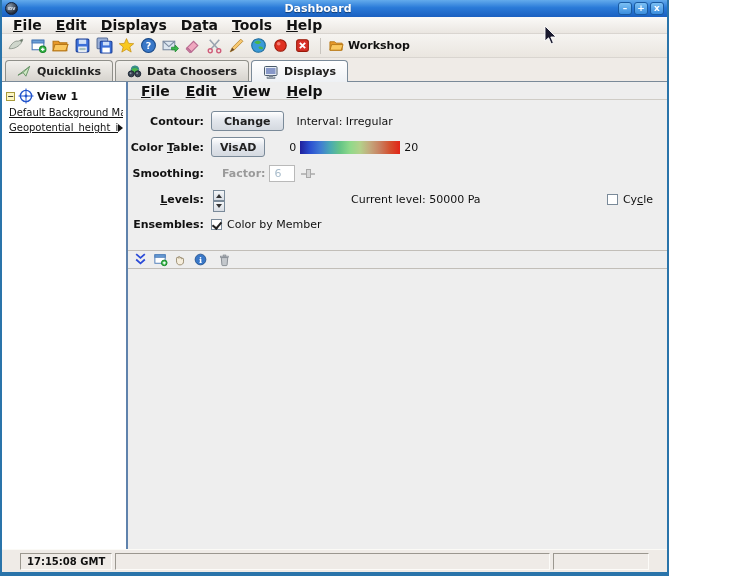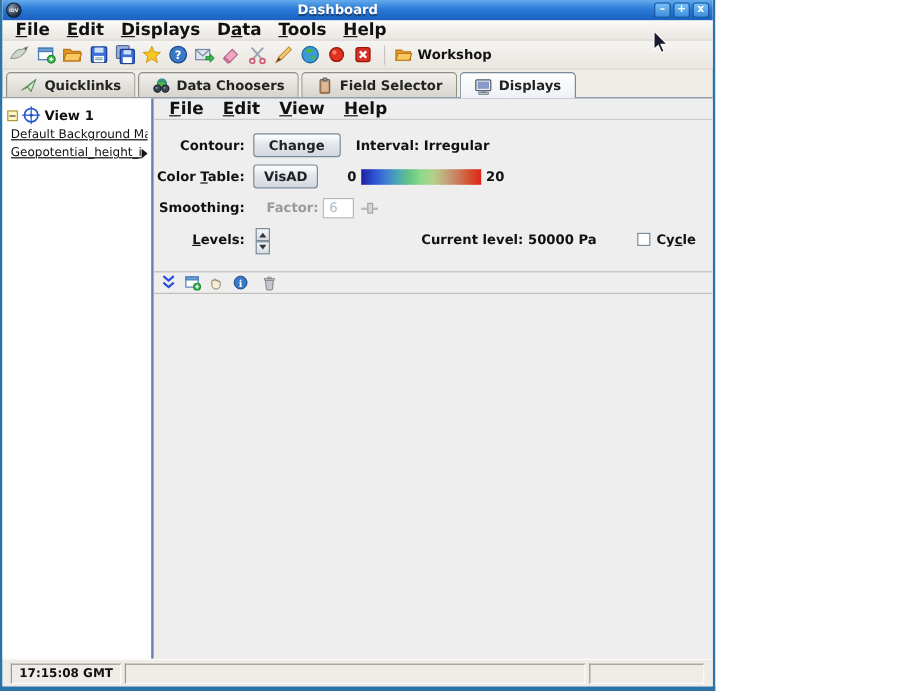--- a/index.html
+++ b/index.html
@@ -1,17 +1,17 @@
 <!DOCTYPE html>
 <html><head>
 <meta charset="utf-8">
 <style>
   * { box-sizing: border-box; margin: 0; padding: 0; }
   body { background:#fff; font-family:"DejaVu Sans", sans-serif; }
-  .window{position:relative;width:596px;height:576px;display:flex;flex-direction:column;
+  .window{position:relative;width:669px;height:576px;display:flex;flex-direction:column;
     border-left:2px solid #2a74aa;border-right:2px solid #2a74aa;border-bottom:4px solid #2a74aa;
     background:#efebe7;overflow:hidden;}
   
   .titlebar{height:17px;flex:0 0 17px;display:flex;align-items:center;padding:0 3px;
     background:linear-gradient(#63abec,#2a7ad8 45%,#1a60c0);}
   .app-icon{width:13px;height:13px;border-radius:50%;
     background:radial-gradient(circle at 35% 30%,#8a9aac,#232e3e 70%);
     border:1px solid #10203a;display:flex;align-items:center;justify-content:center;
     color:#dfe8f2;font-size:4px;font-weight:bold;}
   .win-title{flex:1;text-align:center;color:#fff;font-weight:bold;font-size:11px;
@@ -54,21 +54,21 @@
   .content{flex:1;display:flex;flex-direction:column;min-width:0;}
   .inner-menubar{height:18px;flex:0 0 18px;display:flex;align-items:center;gap:2px;
     padding-left:6px;border-bottom:1px solid #cfccc6;}
   
   .controls{padding-top:8px;font-size:11px;color:#111;}
   .row{display:flex;align-items:center;height:26px;}
   .row-label{width:76px;flex:0 0 76px;text-align:right;font-weight:bold;margin-right:7px;}
   .btn{background:linear-gradient(#ffffff,#e3e7ed 45%,#d4d9e0);border:1px solid #7a8a99;
     border-radius:3px;font-family:"DejaVu Sans",sans-serif;font-weight:bold;font-size:11px;
     color:#222;height:20px;padding:0 12px;}
-  .bold{font-weight:bold;}
+  .bold{font-weight:normal;}
   .combo{display:inline-flex;align-items:stretch;height:19px;border:1px solid #7a8a99;
     background:#fff;}
   .combo .val{padding:2px 6px;font-weight:bold;font-size:11px;flex:1;white-space:nowrap;}
   .combo .arrow-btn{width:18px;flex:0 0 18px;border-left:1px solid #7a8a99;
     background:linear-gradient(#f4f6f8,#d8dde4);display:flex;align-items:center;justify-content:center;}
   .tri-down{width:0;height:0;border:4px solid transparent;border-top:5px solid #333;margin-top:4px;}
   .spinner{display:inline-flex;flex-direction:column;width:12px;height:19px;margin-left:2px;}
   .spin-btn{flex:1;border:1px solid #7a8a99;background:linear-gradient(#f4f6f8,#d8dde4);
     display:flex;align-items:center;justify-content:center;}
   .tri-up-s{width:0;height:0;border:3px solid transparent;border-bottom:4px solid #333;margin-bottom:2px;}
@@ -84,21 +84,21 @@
   .checkbox{width:11px;height:11px;border:1px solid #7a8a99;background:#fff;position:relative;
     display:inline-block;}
   .checkbox.checked::after{content:"";position:absolute;left:2px;top:0px;width:4px;height:7px;
     border-right:2px solid #222;border-bottom:2px solid #222;transform:rotate(40deg);}
   .cb-group{display:flex;align-items:center;gap:5px;}
   .hrule-bar{margin-top:14px;height:19px;display:flex;align-items:center;gap:4px;
     padding-left:4px;border-top:1px solid #c2beb8;border-bottom:1px solid #c2beb8;}
   .mini-tool{width:16px;height:16px;display:flex;align-items:center;justify-content:center;}
   
   .statusbar{height:23px;flex:0 0 23px;display:flex;align-items:center;gap:3px;
-    padding:2px 7px;background:#efebe7;border-top:1px solid #fbfaf6;}
+    padding:2px 18px;background:#efebe7;border-top:1px solid #fbfaf6;}
   .status-box{border:1px solid;border-color:#9b978f #fcfbf8 #fcfbf8 #9b978f;height:17px;
     display:flex;align-items:center;padding:0 6px;font-size:10px;font-weight:bold;color:#111;}
   .status-mid{flex:1;}
   .status-right{width:96px;flex:0 0 96px;}
   .cursor{position:absolute;left:542px;top:26px;z-index:9;}
   u{text-decoration:underline;}
 </style>
 </head>
 <body>
 
@@ -236,28 +236,20 @@
     <div class="tab">
       <svg width="15" height="15" viewBox="0 0 16 16">
           <circle cx="8.5" cy="6" r="4" fill="#4ab54a" stroke="#2a7a9a"></circle>
           <path d="M6 4.5 C8 3 10.5 3.6 11.5 5.2" stroke="#2a7a9a" fill="none"></path>
           <circle cx="4.5" cy="10.5" r="3.2" fill="#3a4452" stroke="#1a2430"></circle>
           <circle cx="11.5" cy="10.5" r="3.2" fill="#3a4452" stroke="#1a2430"></circle>
           <circle cx="3.8" cy="9.8" r="1" fill="#8a94a4"></circle>
           <circle cx="10.8" cy="9.8" r="1" fill="#8a94a4"></circle>
         </svg>
       <span>Data Choosers</span>
-    </div>
-    <div class="tab">
-      <svg width="15" height="15" viewBox="0 0 16 16">
-          <rect x="4" y="2.5" width="8.5" height="12" rx="1" fill="#c89a78" stroke="#7a5a3a"></rect>
-          <rect x="5.5" y="4" width="5.5" height="9" fill="#dcb896"></rect>
-          <rect x="6.8" y="1.2" width="3" height="2.6" fill="#9aa4ae" stroke="#5a646e"></rect>
-        </svg>
-      <span>Field Selector</span>
     </div>
     <div class="tab active">
       <svg width="16" height="16" viewBox="0 0 16 16">
           <rect x="1.5" y="2.5" width="12.5" height="9" rx="1" fill="#e8eef4" stroke="#4a5a6a"></rect>
           <rect x="3" y="4" width="9.5" height="6" fill="#8898c8"></rect>
           <rect x="6" y="11.5" width="4" height="1.6" fill="#8a94a0"></rect>
           <rect x="4" y="13" width="8" height="1.6" fill="#b8c0c8" stroke="#4a5a6a" stroke-width="0.5"></rect>
         </svg>
       <span>Displays</span>
     </div>
@@ -329,20 +321,27 @@
                 <span class="tri-down-s"></span>
               </span>
           </span>
           <span class="bold" style="margin-left:126px">Current level: 50000 Pa</span>
           <span class="cb-group" style="margin-left:auto;margin-right:14px">
             <span class="checkbox"></span>
             <span class="bold">Cy<u>c</u>le</span>
           </span>
         </div>
 
+        <div class="row" style="height:24px">
+          <span class="row-label">Ensembles:</span>
+          <span class="cb-group">
+            <span class="checkbox checked"></span>
+            <span class="bold">Color by Member</span>
+          </span>
+        </div>
 
         <div class="hrule-bar">
           <span class="mini-tool">
               <svg width="11" height="13" viewBox="0 0 10 12">
                 <path d="M1 1 L5 4.5 L9 1 M1 6 L5 9.5 L9 6" fill="none" stroke="#2a4ad8" stroke-width="1.6"></path>
               </svg>
             </span>
           <span class="mini-tool">
               <svg width="15" height="15" viewBox="0 0 16 16">
                 <rect x="2" y="3" width="11" height="9" fill="#fff" stroke="#4a7ab8"></rect>

